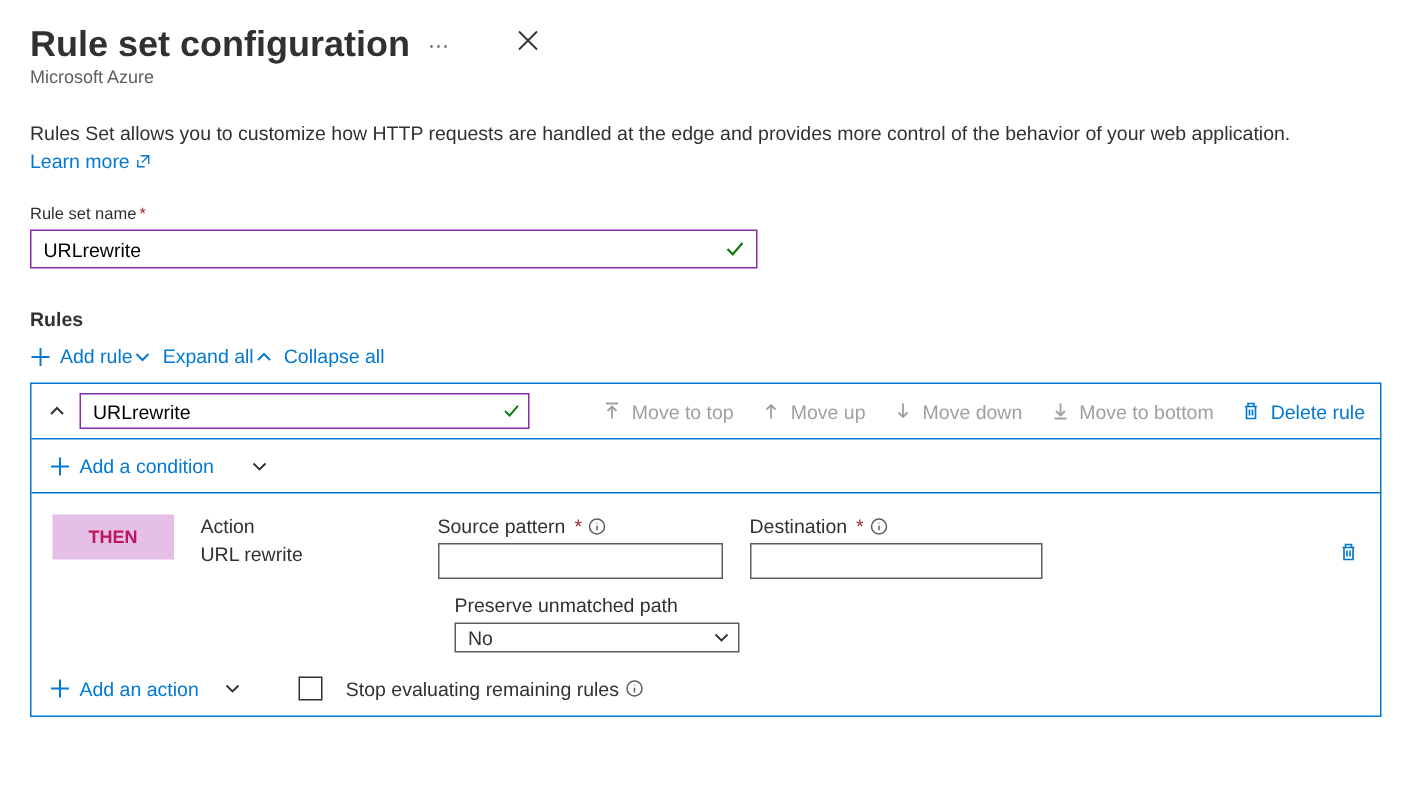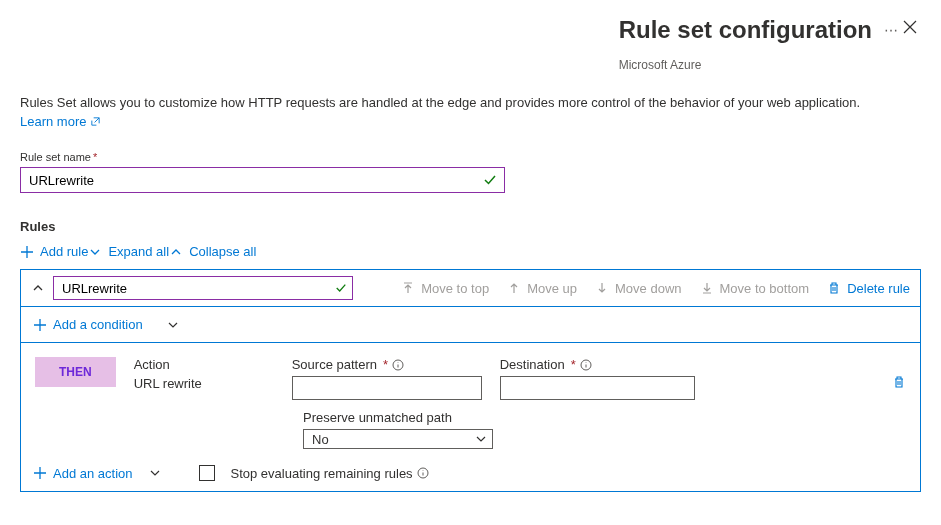--- a/index.html
+++ b/index.html
@@ -1,22 +1,22 @@
 <!DOCTYPE html>
 <html><head>
 <meta charset="utf-8">
 <style>
 * { box-sizing: border-box; margin: 0; padding: 0; }
 body { font-family: "Segoe UI", Arial, sans-serif; font-size: 13px; color: #323130; background: #fff; padding: 16px 20px; width: 941px; }
-.header { display: flex; align-items: flex-start; justify-content: flex-end; }
+.header { display: flex; align-items: flex-start; justify-content: flex-start; gap: 41px; }
 .header-left { display: flex; align-items: center; gap: 12px; }
 .page-title { font-size: 24px; font-weight: 600; color: #323130; }
 .more-dots { color: #605e5c; font-size: 14px; cursor: pointer; letter-spacing: 1px; }
 .close-x { font-size: 16px; color: #323130; cursor: pointer; padding: 4px; }
-.subtitle { font-size: 12px; color: #605e5c; margin-top: 14px; }
+.subtitle { font-size: 12px; color: #605e5c; margin-top: 0; }
 .description { margin-top: 22px; font-size: 13px; color: #323130; line-height: 1.4; }
 .learn-link { color: #0078d4; text-decoration: none; display: inline-flex; align-items: center; gap: 4px; margin-top: 2px; }
 .ext-icon { width: 11px; height: 11px; }
 .form-label { font-size: 11px; color: #323130; margin-top: 22px; display: block; }
 .required { color: #a4262c; margin-left: 2px; }
 .input-wrap { position: relative; width: 485px; margin-top: 4px; }
 .text-input { width: 100%; height: 26px; border: 1px solid #8a2da5; padding: 0 28px 0 8px; font-size: 13px; font-family: inherit; outline: none; }
 .check-icon { position: absolute; right: 8px; top: 50%; transform: translateY(-50%); color: #107c10; }
 .section-head { font-weight: 600; font-size: 13px; margin-top: 26px; }
 .toolbar { display: flex; align-items: center; margin-top: 10px; }
@@ -30,21 +30,21 @@
 .rule-name-wrap .check-icon { right: 6px; }
 .header-actions { margin-left: auto; display: flex; align-items: center; gap: 18px; }
 .header-btn { display: inline-flex; align-items: center; gap: 6px; color: #a19f9d; cursor: pointer; font-size: 13px; }
 .header-btn.active { color: #0078d4; }
 .delete-btn .tb-icon { color: #0078d4; }
 .cond-row { display: flex; align-items: center; gap: 24px; padding: 10px 12px; border-bottom: 1px solid #0078d4; }
 .add-cond { display: inline-flex; align-items: center; gap: 6px; color: #0078d4; cursor: pointer; font-size: 13px; }
 .chev-down { width: 12px; height: 12px; color: #323130; }
 .then-body { padding: 14px 14px 6px 14px; }
 .then-row { display: flex; align-items: flex-start; gap: 18px; }
-.then-badge { background: #e6bfe6; color: #6d28d9; font-weight: 600; padding: 8px 24px; font-size: 12px; }
+.then-badge { background: #e6bfe6; color: #be185d; font-weight: 600; padding: 8px 24px; font-size: 12px; }
 .action-col { min-width: 140px; }
 .action-label { font-size: 13px; color: #323130; }
 .action-value { font-size: 13px; color: #323130; margin-top: 4px; }
 .field-col { display: flex; flex-direction: column; }
 .field-label { font-size: 13px; color: #323130; display: flex; align-items: center; gap: 4px; }
 .info-icon { width: 12px; height: 12px; color: #605e5c; cursor: pointer; }
 .small-input { width: 190px; height: 24px; border: 1px solid #605e5c; margin-top: 4px; padding: 0 6px; font-size: 13px; font-family: inherit; }
 .dest-input { width: 195px; }
 .delete-action { margin-left: auto; color: #0078d4; cursor: pointer; align-self: flex-start; margin-top: 18px; }
 .preserve-row { margin-top: 10px; margin-left: 268px; }

